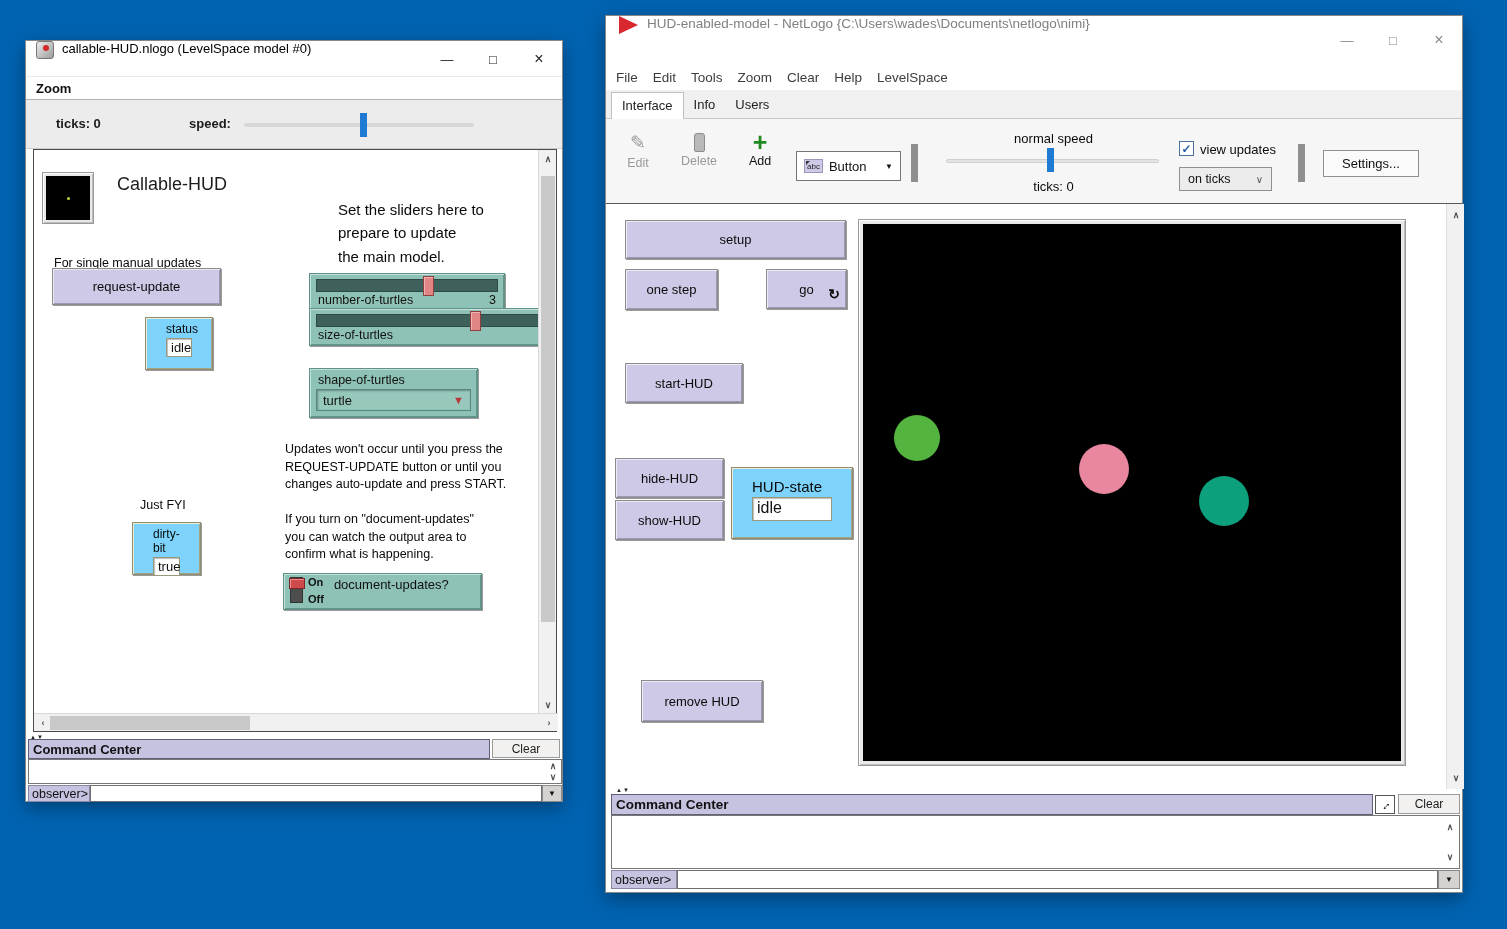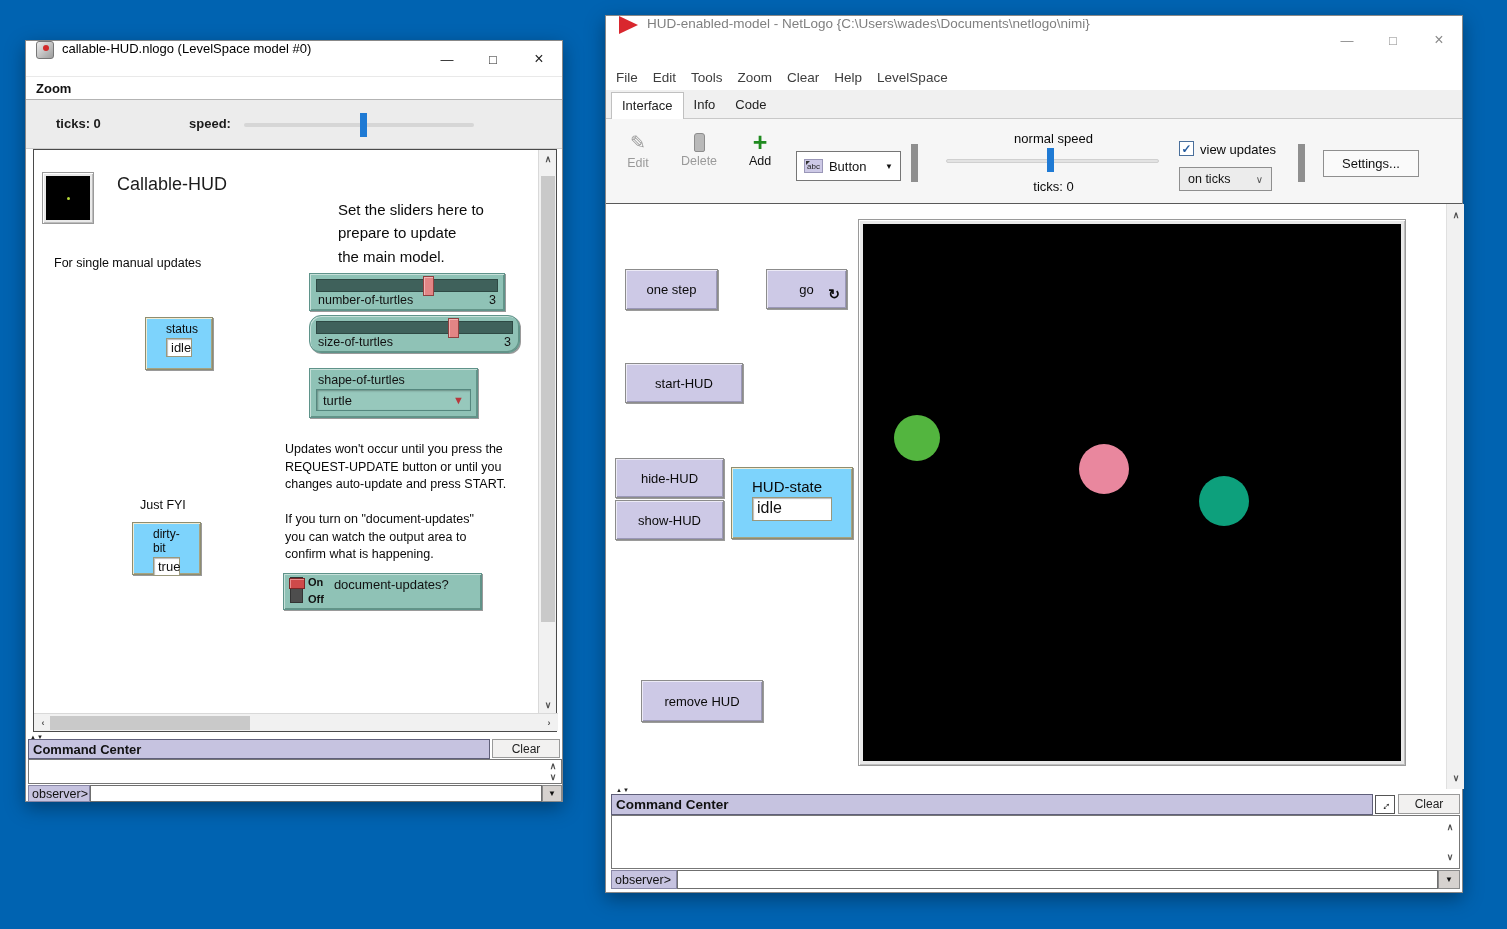--- a/index.html
+++ b/index.html
@@ -139,39 +139,40 @@
   <div id="lw-canvas">
 
     <div class="view-frame" style="left:8px; top:22px; width:52px; height:52px;">
       <div class="view-black">
         <div class="view-dot" style="left:21px; top:21px;"></div>
       </div>
     </div>
     <div class="model-title" style="left:83px; top:24px;">Callable-HUD</div>
 
     <div class="note" style="left:20px; top:105px;">For single manual updates</div>
+    <div class="nl-btn" style="left:18px; top:118px; width:169px; height:37px;">request-update</div>
 
     <div class="nl-monitor" style="left:111px; top:167px; width:68px; height:53px;">
       <div class="mlabel">status</div>
       <div class="mvalue">idle</div>
     </div>
 
     <div class="note" style="left:304px; top:48px; font-size:15px; line-height:1.55;">Set the sliders here to
 prepare to update
 the main model.</div>
 
     <div class="nl-teal" style="left:275px; top:123px; width:196px; height:38px;">
       <div class="slider-track">
         <div class="slider-handle" style="left:59%;"></div>
       </div>
       <span class="slider-caption">number-of-turtles</span>
       <span class="slider-value">3</span>
     </div>
 
-    <div class="nl-teal" style="left:275px; top:165px; width:211px; height:38px;border-radius:12px;">
+    <div class="nl-teal" style="left:275px; top:158px; width:245px; height:38px;">
       <div class="slider-track">
         <div class="slider-handle" style="left:67%;"></div>
       </div>
       <span class="slider-caption">size-of-turtles</span>
       <span class="slider-value">3</span>
     </div>
 
     <div class="nl-teal" style="left:275px; top:218px; width:169px; height:50px;">
       <span class="chooser-label">shape-of-turtles</span>
       <div class="chooser-box">
@@ -246,21 +247,21 @@
     <span class="menu-item">Tools</span>
     <span class="menu-item">Zoom</span>
     <span class="menu-item">Clear</span>
     <span class="menu-item">Help</span>
     <span class="menu-item">LevelSpace</span>
   </div>
 
   <div class="tabstrip">
     <span class="tab active">Interface</span>
     <span class="tab">Info</span>
-    <span class="tab">Code</span>
+    <span class="tab">Users</span>
   </div>
 
   <div class="toolbar">
     <div class="tool-col" style="left:12px; top:12px; width:40px;">
       <span class="pencil-icon">✎</span>
       <span class="tool-caption disabled">Edit</span>
     </div>
     <div class="tool-col" style="left:71px; top:14px; width:44px;">
       <span class="eraser-icon"></span>
       <span class="tool-caption disabled">Delete</span>
@@ -288,20 +289,21 @@
     <div class="toolbar-text" style="left:594px; top:23px;">view updates</div>
     <div class="mode-select" style="left:573px; top:48px; width:93px; height:24px;">
       <span>on ticks</span>
       <span class="mode-chev">∨</span>
     </div>
     <div class="vsep" style="left:692px; top:25px; height:38px;"></div>
     <div class="settings-btn" style="left:717px; top:31px; width:96px; height:27px;">Settings...</div>
   </div>
 
   <div id="rw-viewport">
+    <div class="nl-btn" style="left:19px; top:16px; width:221px; height:39px;">setup</div>
     <div class="nl-btn" style="left:19px; top:65px; width:93px; height:41px;">one step</div>
     <div class="nl-btn" style="left:160px; top:65px; width:81px; height:40px;">
       <span>go</span>
       <span class="go-icon">↻</span>
     </div>
     <div class="nl-btn" style="left:19px; top:159px; width:118px; height:40px;">start-HUD</div>
     <div class="nl-btn" style="left:9px; top:254px; width:109px; height:40px;">hide-HUD</div>
     <div class="nl-btn" style="left:9px; top:296px; width:109px; height:40px;">show-HUD</div>
 
     <div class="nl-monitor" style="left:125px; top:263px; width:122px; height:72px;">

